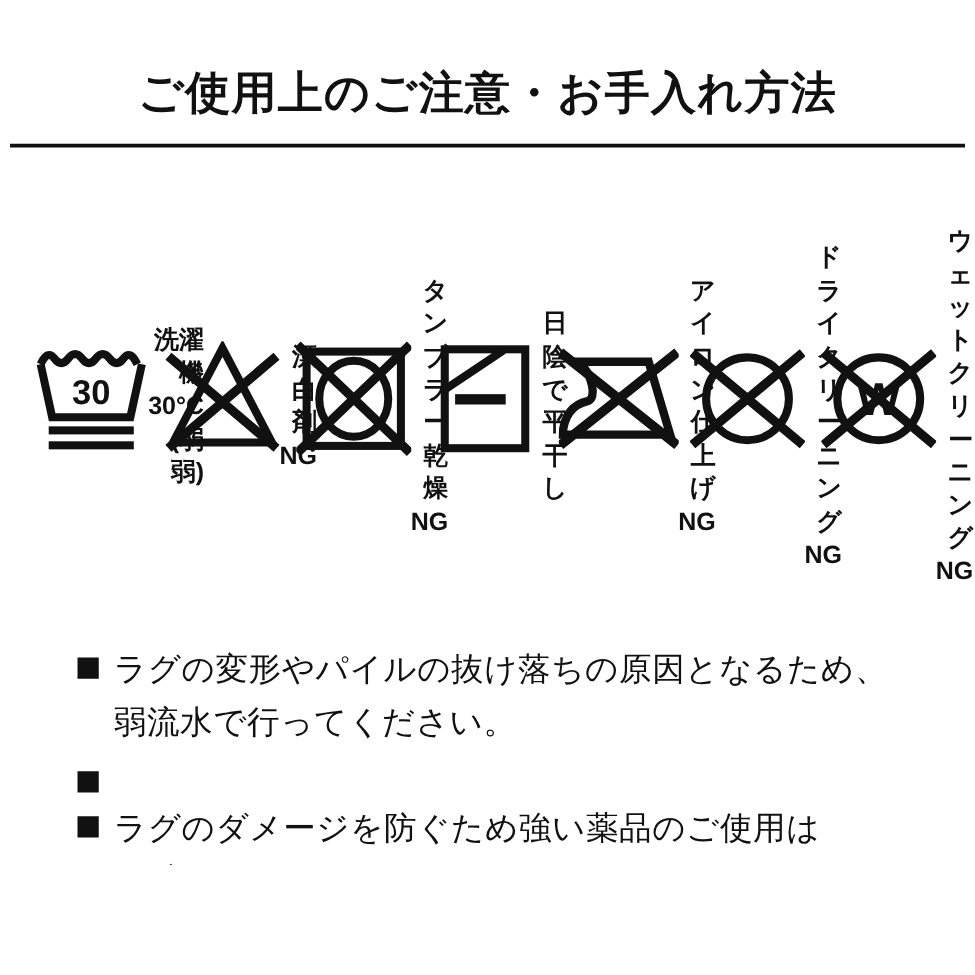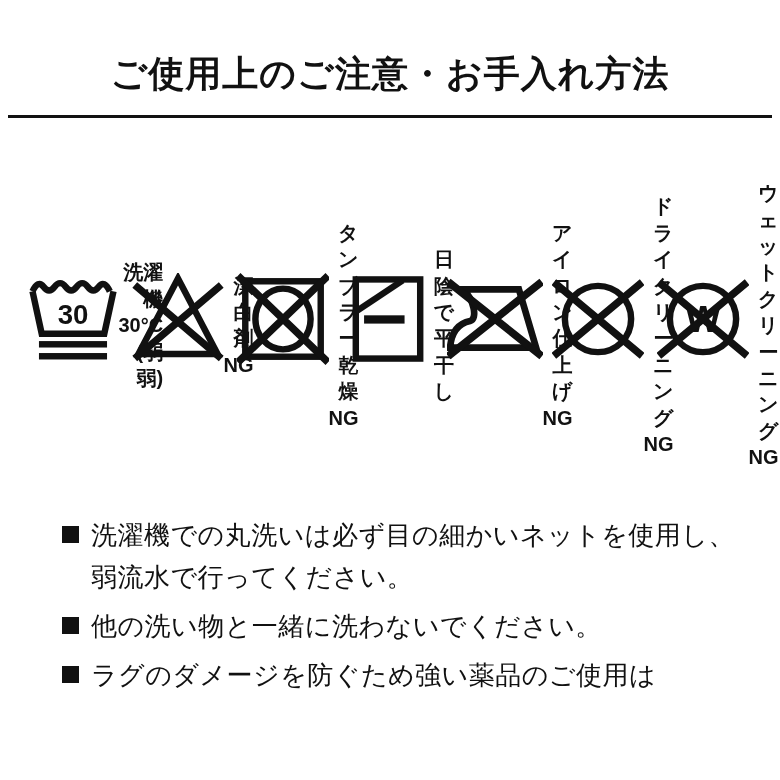--- a/index.html
+++ b/index.html
@@ -136,26 +136,25 @@
       <div class="sym-label">ウェット
 クリーニング
 NG</div>
     </div>
 
   </div>
 
   <ul class="notes">
     <li>
       <span class="bullet"></span>
-      <span class="note-text">洗濯機での丸洗いは必ず目の細かいネットを使用し、
+      <span class="note-text">ラグの変形やパイルの抜け落ちの原因となるため、
 弱流水で行ってください。</span>
     </li>
     <li>
       <span class="bullet"></span>
-      <span class="note-text">他の洗い物と一緒に洗わないでください。</span>
     </li>
     <li>
       <span class="bullet"></span>
       <span class="note-text">ラグのダメージを防ぐため強い薬品のご使用は
 お避けください。</span>
     </li>
   </ul>
 
 </div>
 

